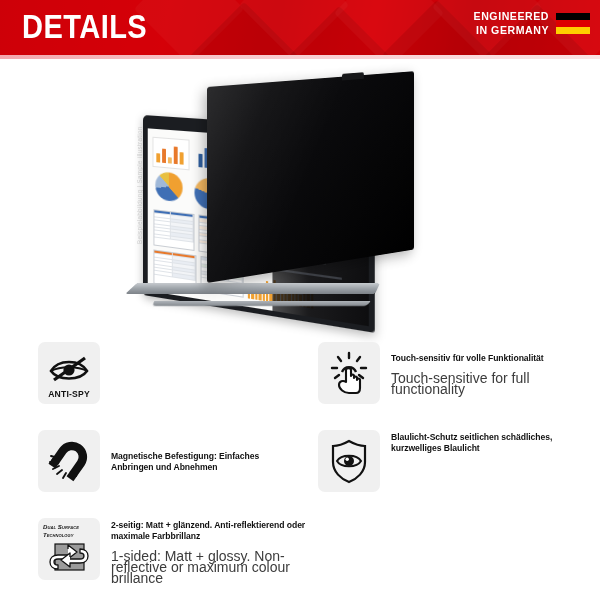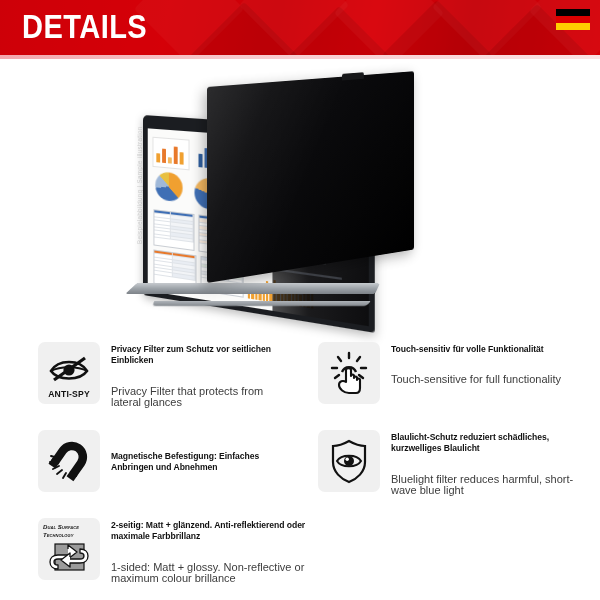--- a/index.html
+++ b/index.html
@@ -182,22 +182,22 @@
     border-radius: 7px;
     display: flex; align-items: center; justify-content: center;
     position: relative;
   }
   .ftxt { padding-top: 2px; }
   .ftitle {
     font-size: 8.6px; font-weight: bold; color: #111;
     line-height: 11.4px; letter-spacing: -0.05px;
   }
   .fsub {
-    font-size: 11px; color: #3c3c3c;
-    line-height: 11.2px; margin-top: 19px;
+    font-size: 14px; color: #3c3c3c;
+    line-height: 11.2px; margin-top: 8px;
   }
   svg { display: block; }
   .antispy-label {
     position: absolute; bottom: 5px; left: 0; right: 0;
     text-align: center; font-size: 8.6px; font-weight: bold;
     letter-spacing: .2px; color: #111;
   }
   .dst-label {
     position: absolute; top: 5px; left: 5px;
     font-size: 6.1px; font-weight: bold; font-style: italic;
@@ -218,20 +218,24 @@
     <i class="dk" style="left:398px;top:16px;"></i>
     <i style="left:448px;top:-32px;"></i>
     <i class="dk" style="left:498px;top:20px;"></i>
     <i style="left:545px;top:-28px;"></i>
   </div>
   <div class="hdr-grad"></div>
 
   <div class="hdr-title">DETAILS</div>
 
   <div class="hdr-right">
+    <div class="hdr-eng">
+      <div>ENGINEERED</div>
+      <div>IN GERMANY</div>
+    </div>
     <div class="flag">
       <span class="blk"></span>
         <span class="red"></span>
         <span class="gld"></span>
     </div>
   </div>
 </div>
 <div class="hdr-underline"></div>
 
 <div class="hero">
@@ -478,27 +482,23 @@
       <span>
         <svg width="42" height="28" viewBox="0 0 42 28" style="margin-top:-8px">
           <path d="M3 16 C10 4, 32 4, 39 16 C32 26, 10 26, 3 16 Z" fill="none" stroke="#111" stroke-width="2.6"></path>
           <circle cx="21" cy="15" r="5.6" fill="#111"></circle>
           <path d="M3 16 C12 11, 30 11, 39 16" fill="none" stroke="#111" stroke-width="1.8"></path>
           <line x1="6" y1="25" x2="37" y2="3" stroke="#111" stroke-width="3.2"></line>
         </svg>
       </span>
       <div class="antispy-label">ANTI-SPY</div>
     </div>
-    <div class="ftxt">
-      <div class="ftitle">Privacy Filter zum Schutz vor seitlichen Einblicken</div>
-      <div class="fsub">Privacy Filter that protects from lateral glances</div>
-    </div>
-  </div>
-
-  <div class="feat" style="left:318px;top:12px;width:255px;">
+  </div>
+
+  <div class="feat" style="left:318px;top:12px;width:255px;align-items:center;">
     <div class="tile">
       <span>
         <svg width="40" height="44" viewBox="0 0 40 44">
           <g stroke="#111" stroke-width="2.4" stroke-linecap="round">
             <line x1="20" y1="2" x2="20" y2="7"></line>
             <line x1="9" y1="6" x2="12" y2="10"></line>
             <line x1="31" y1="6" x2="28" y2="10"></line>
             <line x1="3" y1="17" x2="8" y2="17"></line>
             <line x1="37" y1="17" x2="32" y2="17"></line>
             <line x1="6" y1="27" x2="10" y2="24"></line>
@@ -548,22 +548,21 @@
         <svg width="40" height="46" viewBox="0 0 40 46">
           <path d="M20 3 C13 7, 7 8, 4 8 L4 24 C4 34, 12 41, 20 44
                    C28 41, 36 34, 36 24 L36 8 C33 8, 27 7, 20 3 Z" fill="none" stroke="#111" stroke-width="2.2"></path>
           <path d="M8 23 C12 16, 28 16, 32 23 C28 30, 12 30, 8 23 Z" fill="none" stroke="#111" stroke-width="2"></path>
           <circle cx="20" cy="23" r="5" fill="#111"></circle>
           <circle cx="18.2" cy="21.2" r="1.7" fill="#ffffff"></circle>
         </svg>
       </span>
     </div>
     <div class="ftxt">
-      <div class="ftitle">Blaulicht-Schutz reduziert schädliches, kurzwelliges Blaulicht</div>
-      <div class="fsub">Bluelight filter reduces harmful, short-wave blue light</div>
+      <div class="ftitle">Blaulicht-Schutz seitlichen schädliches, kurzwelliges Blaulicht</div>
     </div>
   </div>
 
   <div class="feat" style="left:38px;top:188px;width:290px;">
     <div class="tile">
       <div class="dst-label">
         <div>Dual Surface</div>
         <div>Technology</div>
       </div>
       <span style="margin-top:18px">

